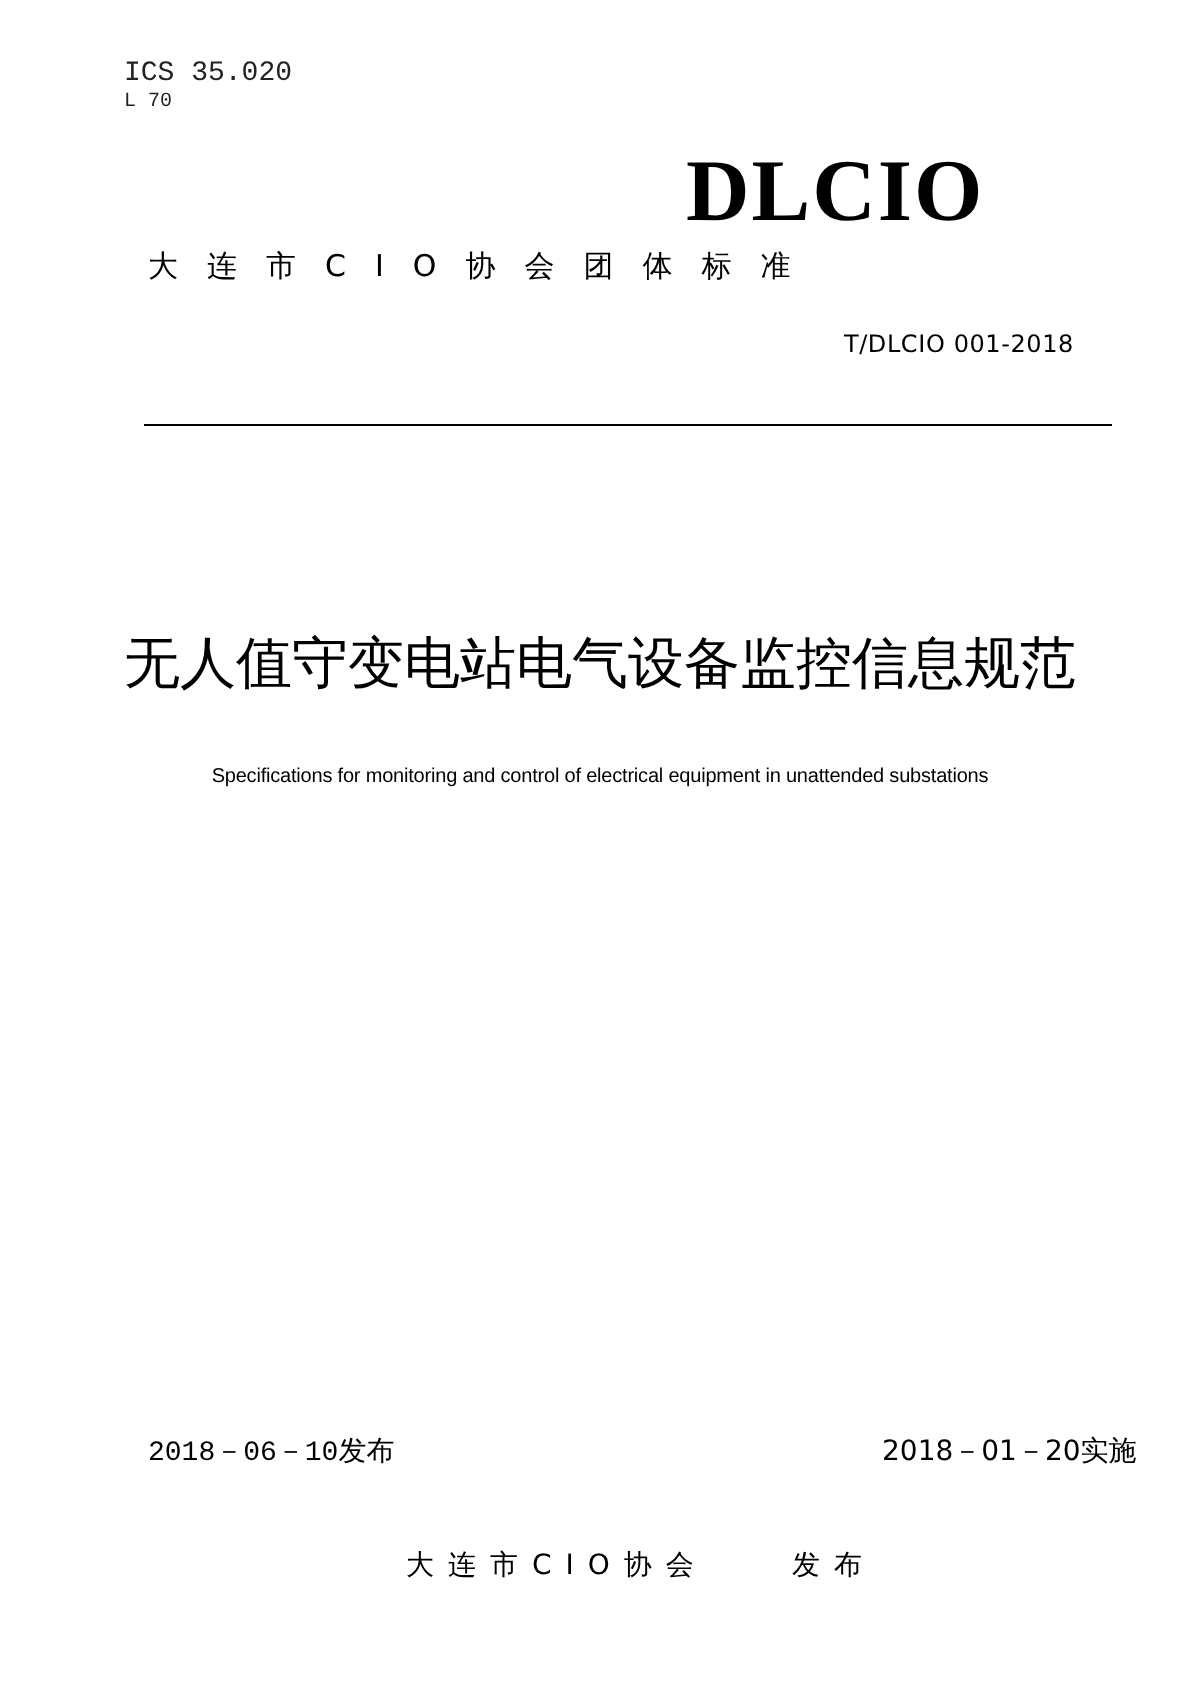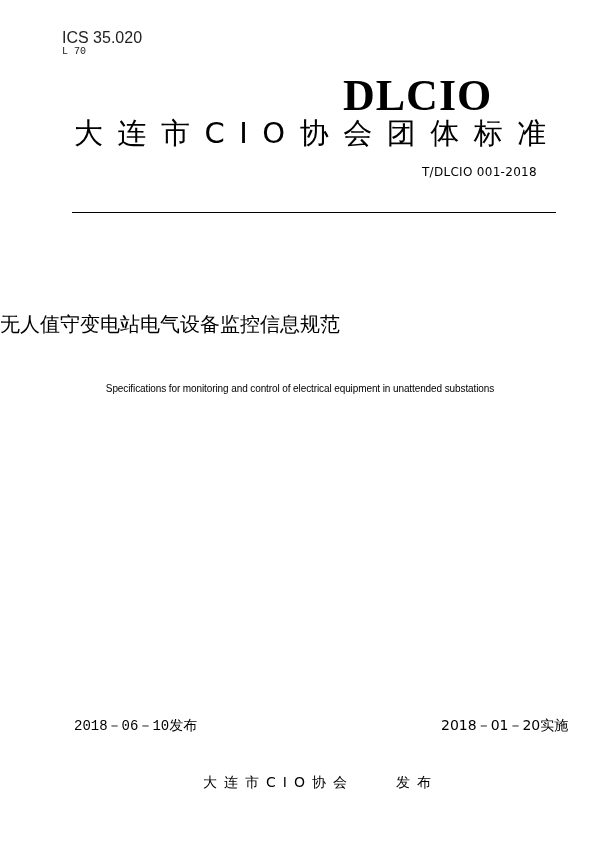--- a/index.html
+++ b/index.html
@@ -1,24 +1,24 @@
 <!DOCTYPE html>
 <html><head>
 <meta charset="utf-8">
 <style>
   html, body { margin: 0; padding: 0; background: #ffffff; }
   body { width: 600px; height: 850px; position: relative; overflow: hidden; color: #000; font-family: "DejaVu Sans", sans-serif; }
   .abs { position: absolute; white-space: nowrap; }
-  .ics { left: 62px; top: 29px; font-family: Liberation Sans, sans-serif; font-size: 16px; color: #222; }
+  .ics { left: 62px; top: 29px; font-family: Liberation Mono, monospace; font-size: 14px; color: #222; }
   .cls { left: 62px; top: 46px; font-family: Liberation Mono, monospace; font-size: 10px; color: #222; }
   .logo { left: 343px; top: 51px; font-family: "Liberation Serif", serif; font-weight: bold; font-size: 44px; letter-spacing: 1px; line-height: 50px; margin-top: 20px; }
-  .org-std { left: 74px; top: 118px; font-size: 29px; letter-spacing: 14.5px; line-height: 30px; }
+  .org-std { left: 74px; top: 118px; font-size: 15px; letter-spacing: 14.5px; line-height: 30px; }
   .std-no { right: 63px; top: 165px; font-family: "DejaVu Sans", sans-serif; font-size: 12px; letter-spacing: 0.3px; }
   .rule { left: 72px; top: 212px; width: 484px; height: 0; border-top: 1.5px solid #000; }
-  .title-cn { left: 0; width: 600px; top: 308px; font-size: 20px; line-height: 32px; }
+  .title-cn { left: 0; width: 600px; top: 316px; text-align: center; font-size: 28px; line-height: 32px; }
   .title-en { left: 0; width: 600px; top: 383px; text-align: center; font-family: "Liberation Sans", sans-serif; font-size: 10px; letter-spacing: -0.1px; }
   .date-pub { left: 74px; top: 717px; font-size: 14px; font-family: Liberation Mono, monospace; }
   .date-eff { left: 441px; top: 717px; font-size: 14px; }
   .publisher { left: 203px; top: 774px; font-size: 14px; }
   .publisher .gap { display: inline-block; width: 42px; }
   .spaced { letter-spacing: 7px; }
 </style>
 </head>
 <body>
 

